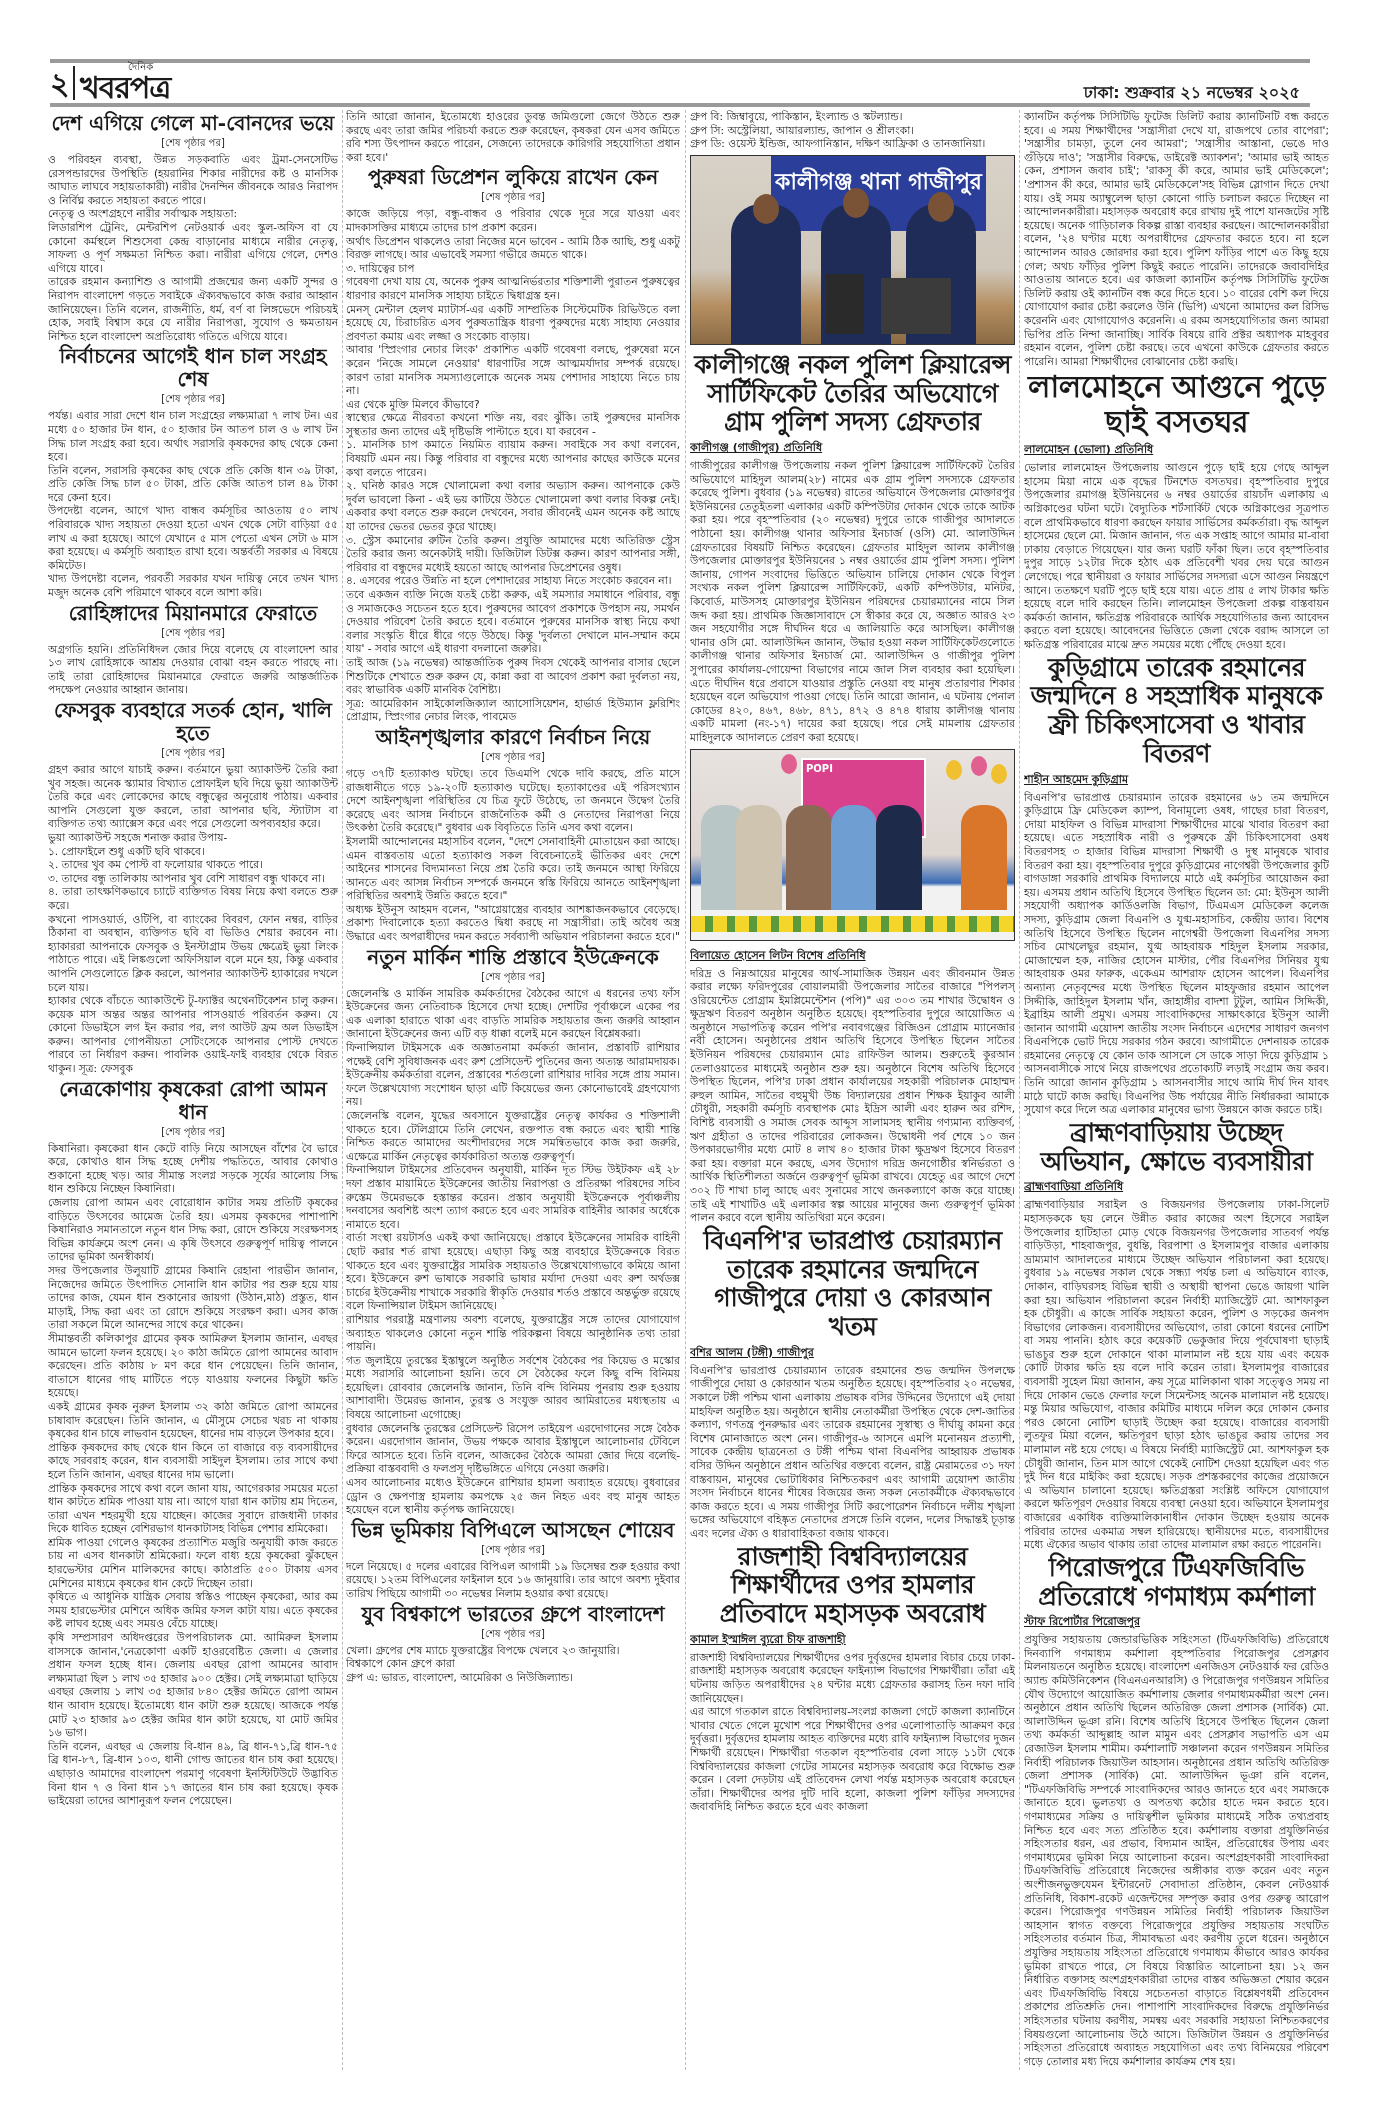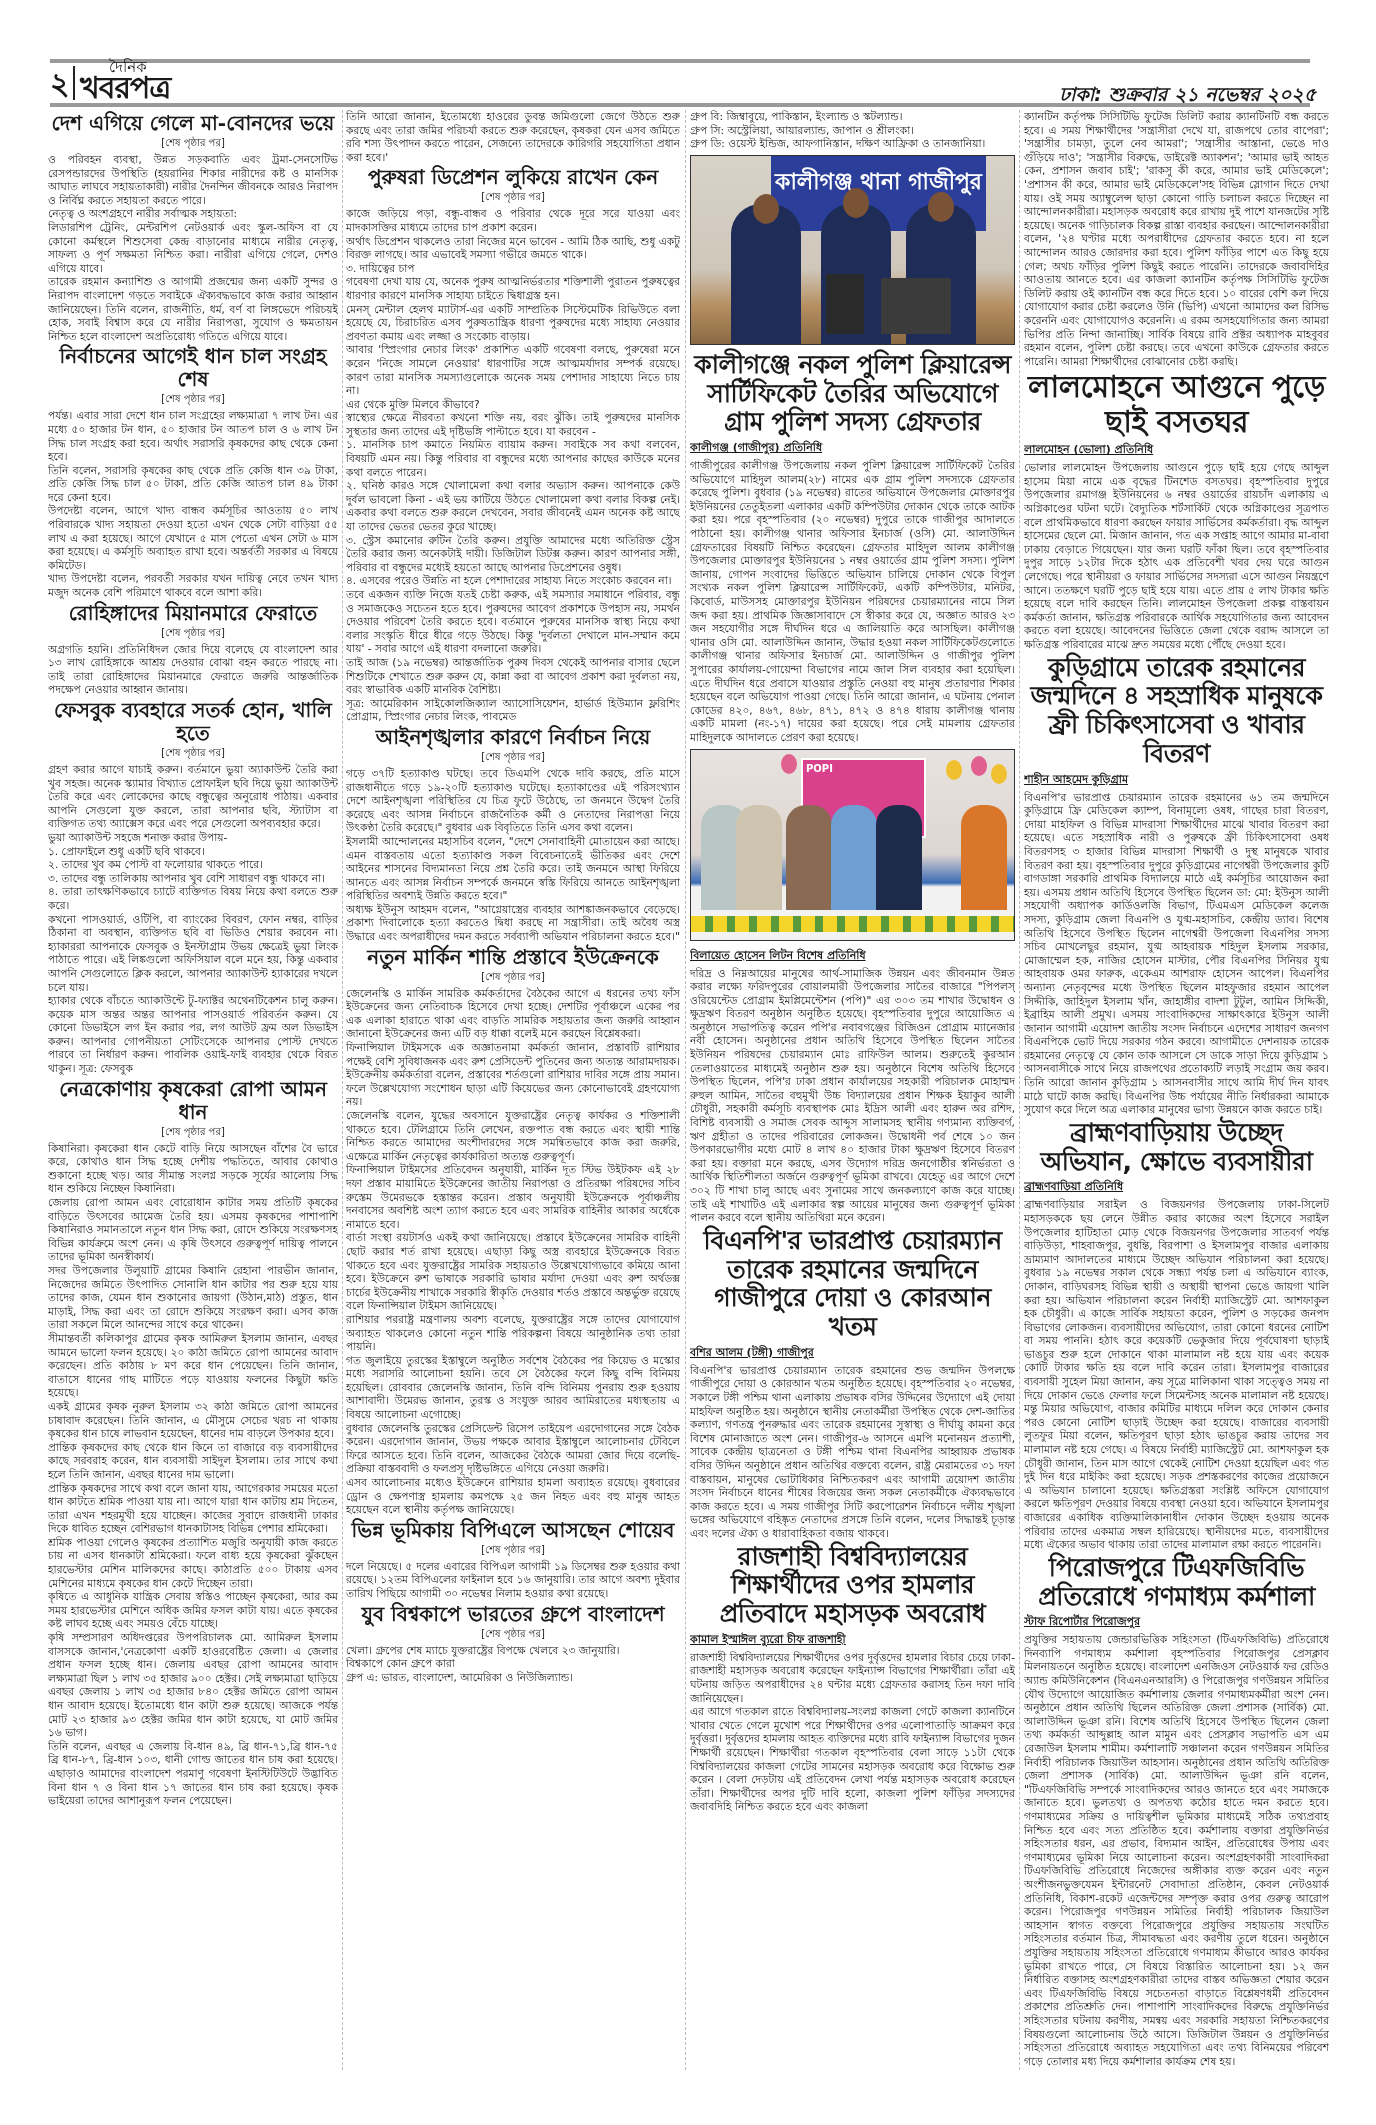--- a/index.html
+++ b/index.html
@@ -4,23 +4,23 @@
 <style>
   * { box-sizing: border-box; margin: 0; padding: 0; }
   html, body { width: 1376px; height: 2125px; background: #ffffff; overflow: hidden; }
   body { font-family: "DejaVu Sans", sans-serif; color: #1a1a1a; position: relative; }
 
   .masthead-rule-top { position: absolute; left: 50px; top: 59px; width: 1260px; height: 4px; background: #9a9a9a; }
   .masthead-rule-bottom { position: absolute; left: 50px; top: 103px; width: 1260px; height: 4px; background: #9a9a9a; }
   .page-num { position: absolute; left: 50px; top: 66px; font-size: 30px; font-weight: bold; line-height: 36px; }
   .page-divider { position: absolute; left: 73px; top: 66px; width: 2px; height: 34px; background: #222; }
   .paper-name-wrap { position: absolute; left: 80px; top: 62px; }
-  .paper-small { font-size: 15px; display: block; margin-left: 29px; line-height: 10px; }
+  .paper-small { font-size: 10px; display: block; margin-left: 48px; line-height: 10px; }
   .paper-name { font-size: 30px; font-weight: bold; font-family: "DejaVu Serif", serif; line-height: 32px; letter-spacing: -1px; }
-  .dateline { position: absolute; right: 60px; top: 80px; font-size: 19px; font-weight: bold; font-style: italic; }
+  .dateline { position: absolute; right: 76px; top: 80px; font-size: 16px; font-weight: bold; }
 
   .col { position: absolute; top: 110px; overflow: hidden; }
   .c1 { left: 48px; width: 290px; height: 2015px; }
   .c2 { left: 346px; width: 334px; height: 2015px; }
   .c3 { left: 690px; width: 325px; height: 2015px; }
   .c4 { left: 1024px; width: 305px; height: 2015px; }
 
   .sep { position: absolute; top: 110px; width: 0; height: 1960px; border-left: 1px dashed #bbb; }
 
   .hl { font-weight: bold; text-align: center; line-height: 1.15; margin: 2px 0 0 0; font-family: "DejaVu Sans", sans-serif; }

